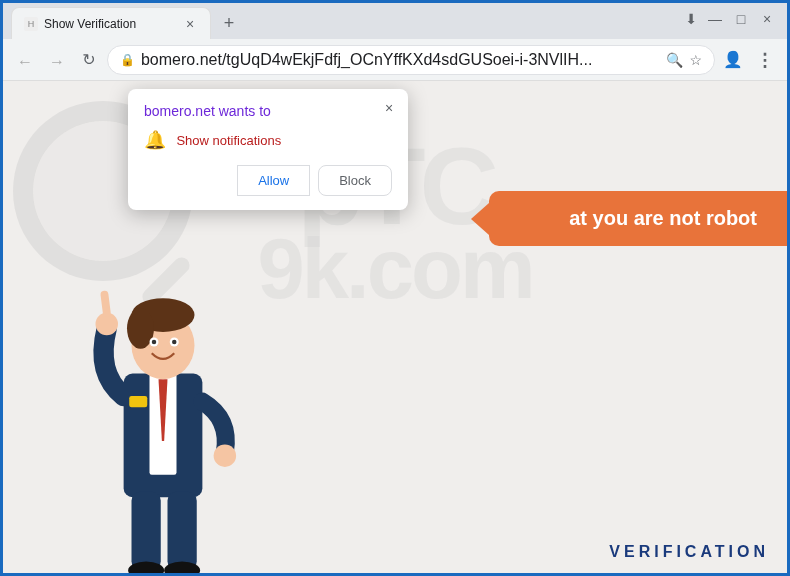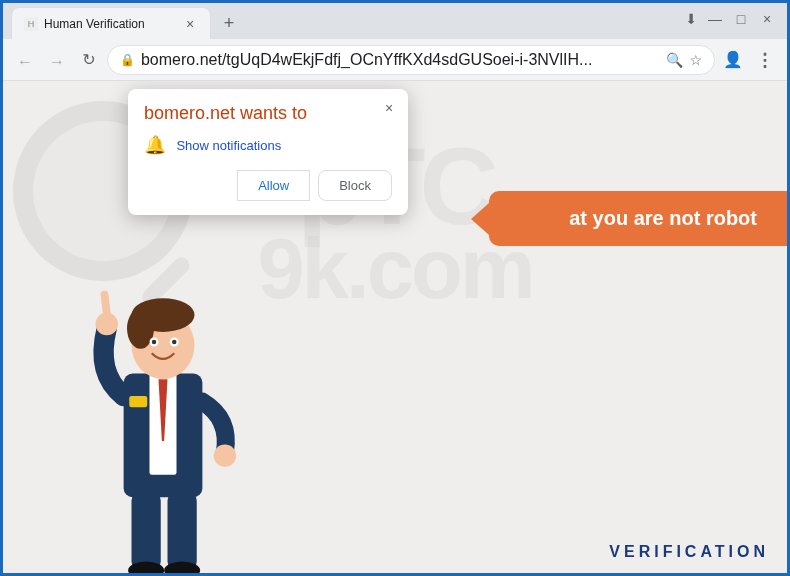--- a/index.html
+++ b/index.html
@@ -28,21 +28,21 @@
 <body>
 
 <div style="background:#dee1e6; height:36px; display:flex; align-items:flex-end; padding:0 8px; position:relative;">
   <div style="display:flex; align-items:center; position:absolute; right:10px; top:6px; gap:6px;">
     <div style="width:20px;height:20px;display:flex;align-items:center;justify-content:center;font-size:14px;color:#5f6368;cursor:pointer;">—</div>
     <div style="width:20px;height:20px;display:flex;align-items:center;justify-content:center;font-size:14px;color:#5f6368;cursor:pointer;">□</div>
     <div style="width:20px;height:20px;display:flex;align-items:center;justify-content:center;font-size:14px;color:#5f6368;cursor:pointer;">×</div>
   </div>
   <div style="background:#f1f3f4; height:32px; display:flex; align-items:center; padding:0 12px; border-radius:8px 8px 0 0; font-size:12px; color:#202124; gap:6px; min-width:200px; border-top:1px solid #ddd; border-left:1px solid #ddd; border-right:1px solid #ddd;">
     <div style="width:14px;height:14px;background:#eee;border-radius:2px;font-size:9px;display:flex;align-items:center;justify-content:center;color:#888;">H</div>
-    <span style="flex:1;">Human Verification</span>
+    <span style="flex:1;">Show Verification</span>
     <span style="font-size:14px;color:#5f6368;cursor:pointer;border-radius:50%;width:16px;height:16px;display:flex;align-items:center;justify-content:center;">×</span>
   </div>
   <div style="width:28px;height:28px;display:flex;align-items:center;justify-content:center;font-size:18px;color:#5f6368;cursor:pointer;border-radius:50%;margin-left:4px;margin-bottom:2px;">
     <span>+</span>
   </div>
   <div style="position:absolute;right:90px;top:8px;font-size:14px;color:#5f6368;">⬇</div>
 </div>
 
 <div style="background:#f1f3f4; height:42px; display:flex; align-items:center; padding:4px 8px; gap:4px; border-bottom:1px solid #ddd;">
   <div class="nav-btn" style="width:28px;height:28px;display:flex;align-items:center;justify-content:center;border-radius:50%;cursor:pointer;font-size:16px;color:#aaa;">←</div>
@@ -108,24 +108,24 @@
 
     <rect x="50" y="160" width="16" height="10" rx="2" fill="#f1c40f"></rect>
   </svg>
 
   <div style="position:absolute;bottom:15px;right:18px;font-size:16px;font-weight:800;color:#1a3a7c;letter-spacing:4px;">
     <span>VERIFICATION</span>
   </div>
 
   <div style="position:absolute;top:8px;left:125px;background:#fff;border-radius:8px;box-shadow:0 4px 20px rgba(0,0,0,0.25);padding:14px 16px 14px 16px;width:280px;z-index:100;">
     <div style="position:absolute;top:8px;right:8px;width:22px;height:22px;display:flex;align-items:center;justify-content:center;border-radius:50%;cursor:pointer;font-size:14px;color:#5f6368;">×</div>
-    <div style="font-size:18px;color:#c2410c;margin-bottom:10px;padding-right:24px;">bomero.net wants to</div>
+    <div style="font-size:14px;color:#6d28d9;margin-bottom:10px;padding-right:24px;">bomero.net wants to</div>
     <div style="display:flex;align-items:center;gap:10px;margin-bottom:14px;">
       <span style="font-size:18px;color:#5f6368;">🔔</span>
-      <span style="font-size:13px;color:#1d4ed8;">Show notifications</span>
+      <span style="font-size:13px;color:#b91c1c;">Show notifications</span>
     </div>
     <div style="display:flex;justify-content:flex-end;gap:8px;">
       <button style="padding:7px 20px;border-radius:0;font-size:13px;cursor:pointer;border:1px solid #dadce0;background:#fff;color:#1a73e8;font-weight:500;">Allow</button>
       <button style="padding:7px 20px;border-radius:8px;font-size:13px;cursor:pointer;border:1px solid #dadce0;background:#fff;color:#5f6368;font-weight:500;">Block</button>
     </div>
   </div>
 
 </div>
 
 </body></html>

